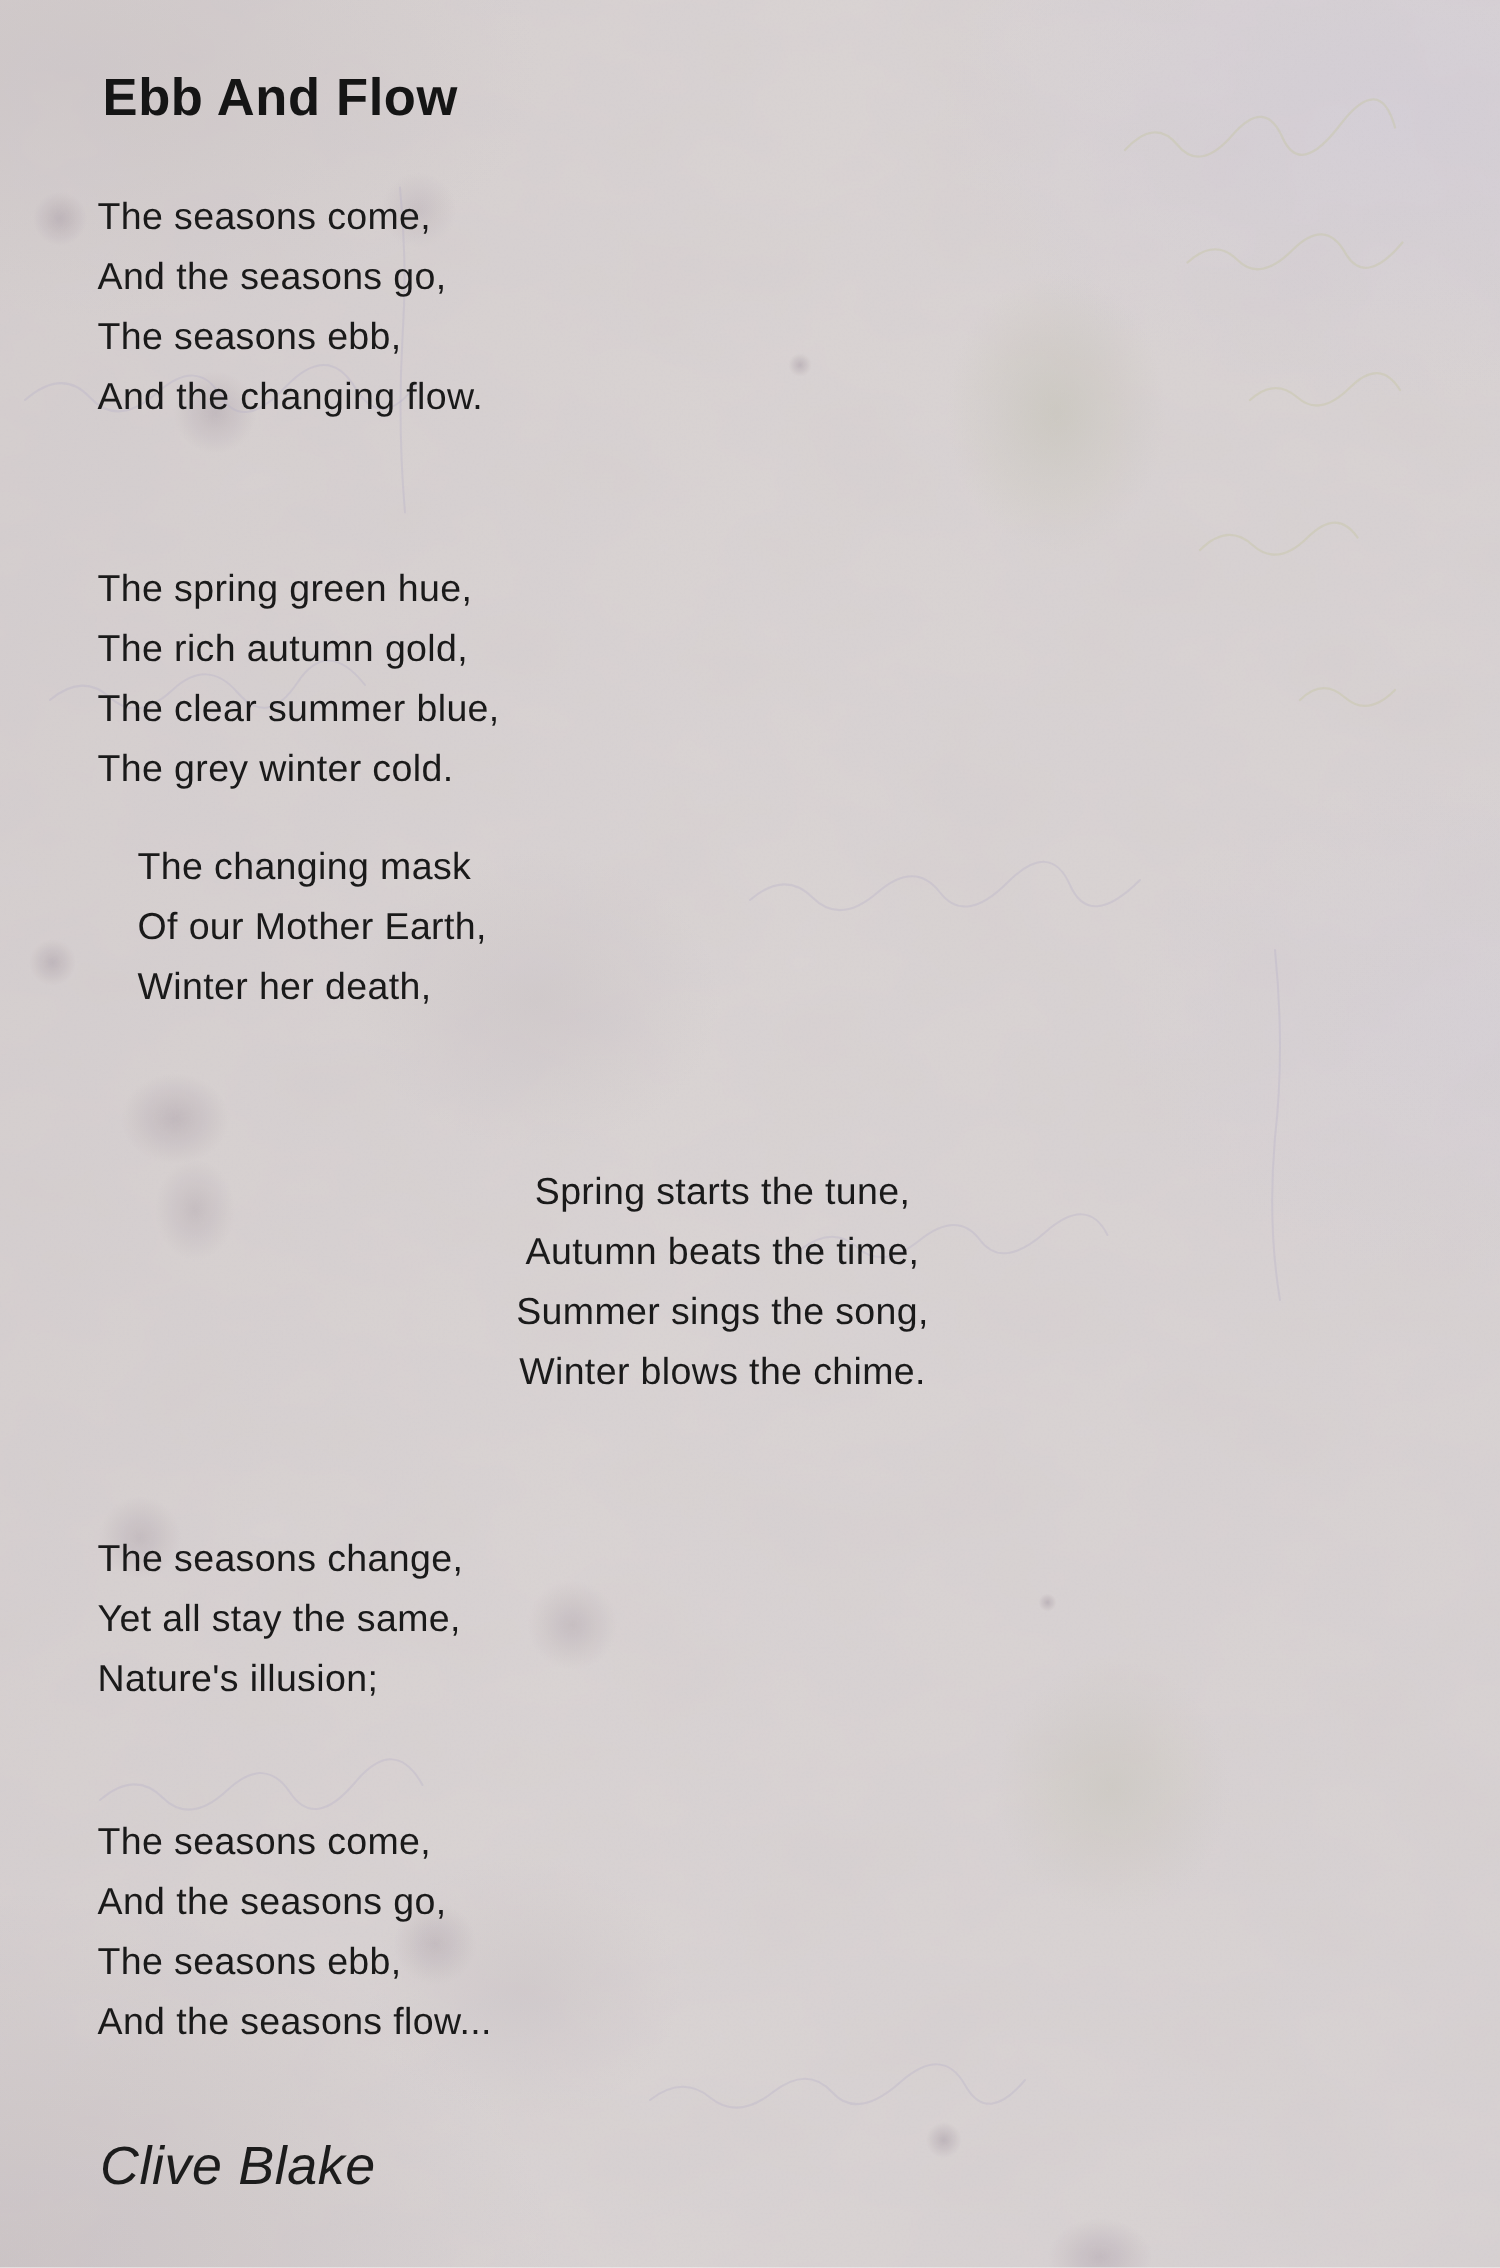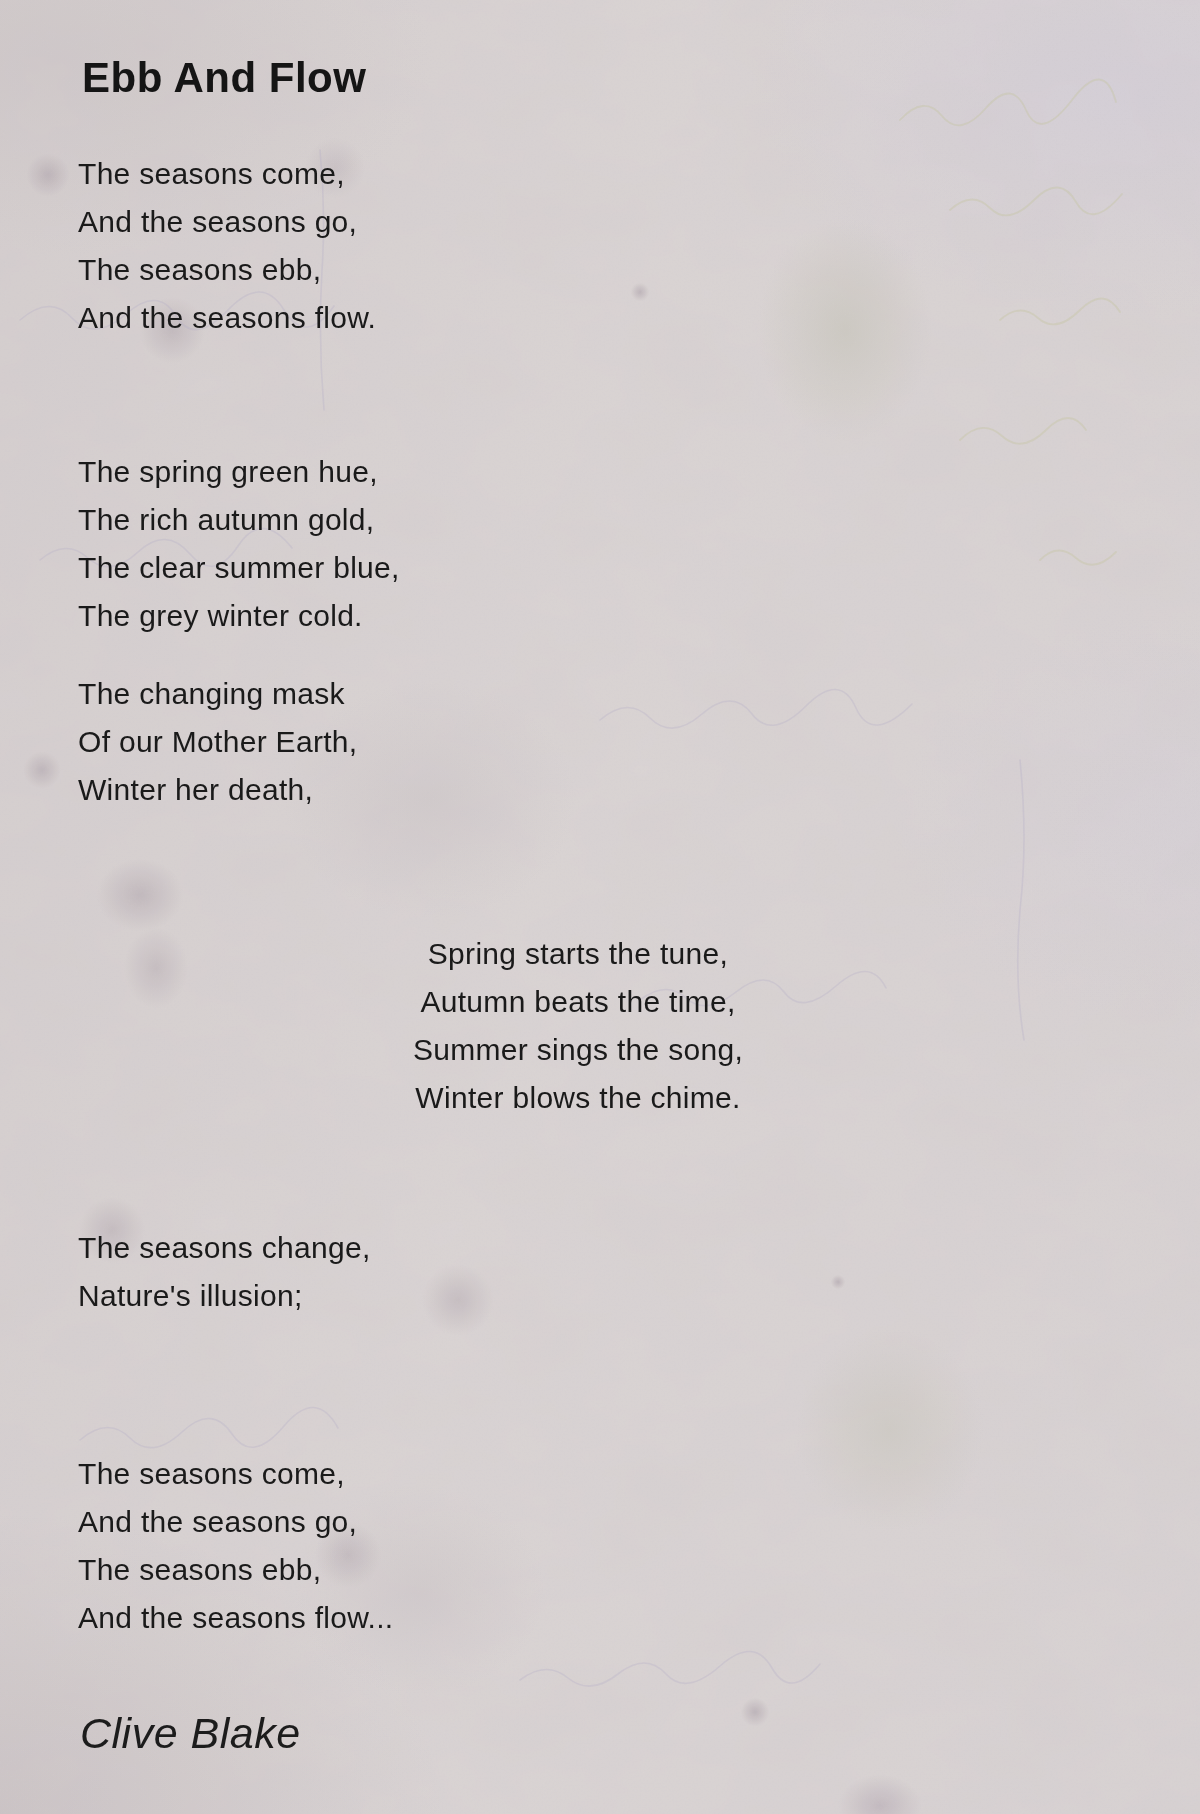--- a/index.html
+++ b/index.html
@@ -47,21 +47,21 @@
       linear-gradient(100deg, rgba(206,199,201,.35), rgba(224,220,222,.12) 45%, rgba(214,209,213,.25) 100%);
   }
   .texture{position:absolute;left:0;top:0;z-index:1;}
   .content{position:absolute;left:16px;top:0;z-index:2;width:100%;height:100%;border-radius:31px;}
   .poem-title{
     position:absolute;left:66px;top:57px;margin:0;
     font-size:42px;font-weight:700;line-height:1;
     color:var(--title-color);letter-spacing:.5px;
   }
   .stanza{position:absolute;left:62px;width:1000px;}
-  .stanza-1{top:150px;}  .stanza-2{top:410px;margin-top:38px;}  .stanza-3{top:670px;}
+  .stanza-1{top:150px;}  .stanza-2{top:410px;margin-top:38px;}  .stanza-3{top:670px;margin-left:32px;}
   .stanza-4{top:930px;text-align:center;}  .stanza-5{top:1190px;margin-top:34px;} .stanza-6{top:1450px;}
   .poem-line{
     height:48px;line-height:48px;
     font-size:30px;font-weight:400;
     color:var(--text-color);letter-spacing:.3px;
     white-space:pre;
   }
   .poem-author{
     position:absolute;left:64px;top:1712px;margin:0;
     font-size:43px;font-style:italic;font-weight:400;line-height:1;
@@ -109,21 +109,21 @@
     </g>
   </svg>
 
   <div class="content">
     <h1 class="poem-title">Ebb And Flow</h1>
 
     <div class="stanza stanza-1">
       <div class="poem-line">The seasons come,</div>
       <div class="poem-line">And the seasons go,</div>
       <div class="poem-line">The seasons ebb,</div>
-      <div class="poem-line">And the seasons flow.</div>
+      <div class="poem-line">And the changing flow.</div>
     </div>
 
     <div class="stanza stanza-2">
       <div class="poem-line">The spring green hue,</div>
       <div class="poem-line">The rich autumn gold,</div>
       <div class="poem-line">The clear summer blue,</div>
       <div class="poem-line">The grey winter cold.</div>
     </div>
 
     <div class="stanza stanza-3">
@@ -134,20 +134,21 @@
 
     <div class="stanza stanza-4">
       <div class="poem-line">Spring starts the tune,</div>
       <div class="poem-line">Autumn beats the time,</div>
       <div class="poem-line">Summer sings the song,</div>
       <div class="poem-line">Winter blows the chime.</div>
     </div>
 
     <div class="stanza stanza-5">
       <div class="poem-line">The seasons change,</div>
+      <div class="poem-line">Yet all stay the same,</div>
       <div class="poem-line">Nature's illusion;</div>
     </div>
 
     <div class="stanza stanza-6">
       <div class="poem-line">The seasons come,</div>
       <div class="poem-line">And the seasons go,</div>
       <div class="poem-line">The seasons ebb,</div>
       <div class="poem-line">And the seasons flow...</div>
     </div>
 

